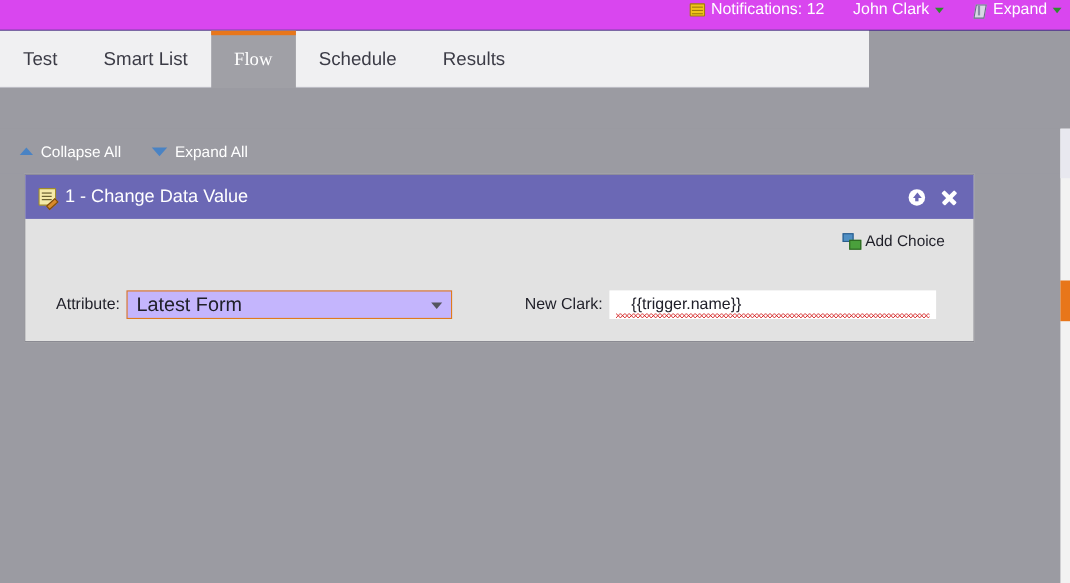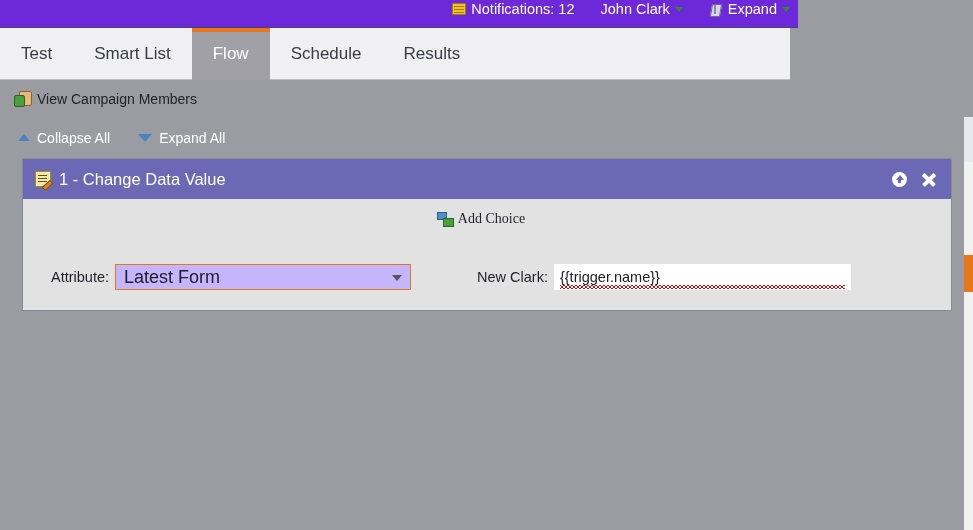--- a/index.html
+++ b/index.html
@@ -17,22 +17,22 @@
     width: 973px;
     height: 530px;
     overflow: hidden;
     background: #9b9ba2;
   }
 
   
   .topbar {
     position: absolute;
     left: 0; top: 0;
-    width: 798px; height: 28px;
-    background: #6d28d9;
+    width: 973px; height: 28px;
+    background: #d946ef;
     border-bottom: 1px solid #45437f;
   }
   .topbar-right {
     position: absolute;
     right: 8px; top: -5px;
     display: flex;
     align-items: center;
     gap: 26px;
     height: 28px;
   }
@@ -110,20 +110,21 @@
     justify-content: center;
     padding: 0 21px;
     font-size: 17px;
     color: #3b3b46;
     cursor: pointer;
     user-select: none;
   }
   .tab.active {
     background: #a0a0a6;
     color: #ffffff;
+    font-family: Liberation Serif, serif;
   }
   .tab.active::before {
     content: "";
     position: absolute;
     left: 0; top: 0;
     width: 100%; height: 4px;
     background: #e8761a;
   }
 
   
@@ -254,21 +255,21 @@
     width: 0; height: 0;
     border-left: 7px solid transparent;
     border-right: 7px solid transparent;
     border-top: 8px solid #4a83c4;
   }
 
   
   .panel {
     position: absolute;
     left: 22px; top: 158px;
-    width: 930px;
+    width: 864px;
     background: #e2e2e2;
     border: 1px solid #8a8a92;
   }
   .panel-header {
     position: relative;
     height: 40px;
     background: #6b68b5;
     display: flex;
     align-items: center;
     padding: 0 12px;
@@ -351,24 +352,23 @@
     border-radius: 1px;
   }
   .ic-close::before { transform: rotate(45deg); }
   .ic-close::after  { transform: rotate(-45deg); }
 
   .panel-body {
     padding: 10px 14px 20px 14px;
   }
   .add-choice-row {
     display: flex;
-    justify-content: center;
+    justify-content: flex-end;
     padding-right: 12px;
     padding-top: 2px;
-    font-family: Liberation Serif, serif;
   }
   .add-choice {
     display: flex;
     align-items: center;
     gap: 5px;
     font-size: 14px;
     color: #1f1f28;
     cursor: pointer;
   }
   .ic-addchoice {
@@ -433,21 +433,21 @@
   }
   .spacer { width: 66px; }
   .text-box {
     position: relative;
     width: 297px;
     height: 26px;
     background: #ffffff;
     border: none;
     display: flex;
     align-items: center;
-    padding-left: 6px;
+    padding-left: 20px;
     font-size: 14.5px;
     color: #20202a;
     cursor: text;
   }
   .squiggle {
     position: absolute;
     left: 6px; bottom: 1px;
     width: 285px; height: 4px;
     background-image:
       linear-gradient(45deg, transparent 45%, #d01010 45%, #d01010 55%, transparent 55%),
@@ -519,26 +519,20 @@
       <div class="tab">
         <span>Schedule</span>
       </div>
       <div class="tab">
         <span>Results</span>
       </div>
     </div>
   </div>
 
   <div class="actionbar">
-    <div class="action-group">
-      <div class="action-item">
-        <span class="ic-members"></span>
-        <span>View Campaign Members</span>
-      </div>
-    </div>
   </div>
 
   <div class="collapse-row">
     <div class="ce-item">
       <span class="tri-up"></span>
       <span>Collapse All</span>
     </div>
     <div class="ce-item">
       <span class="tri-down"></span>
       <span>Expand All</span>

